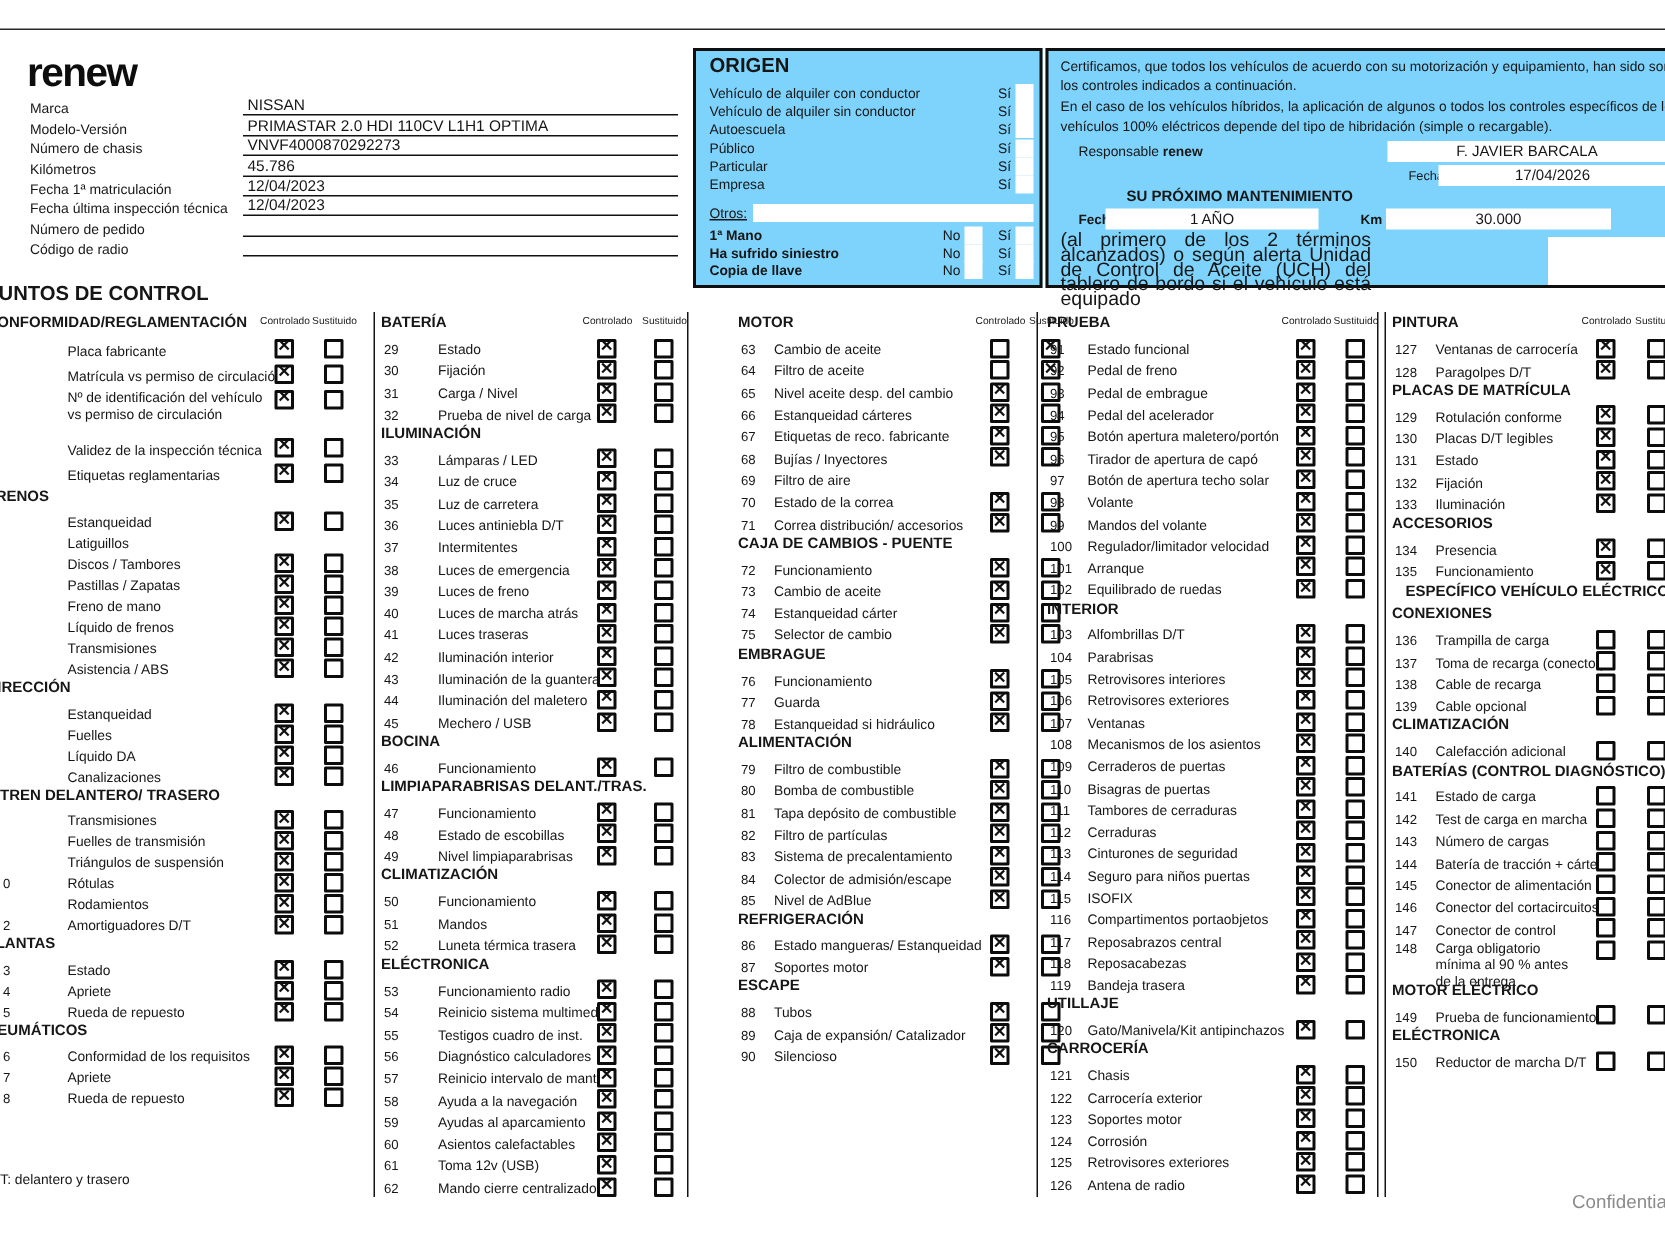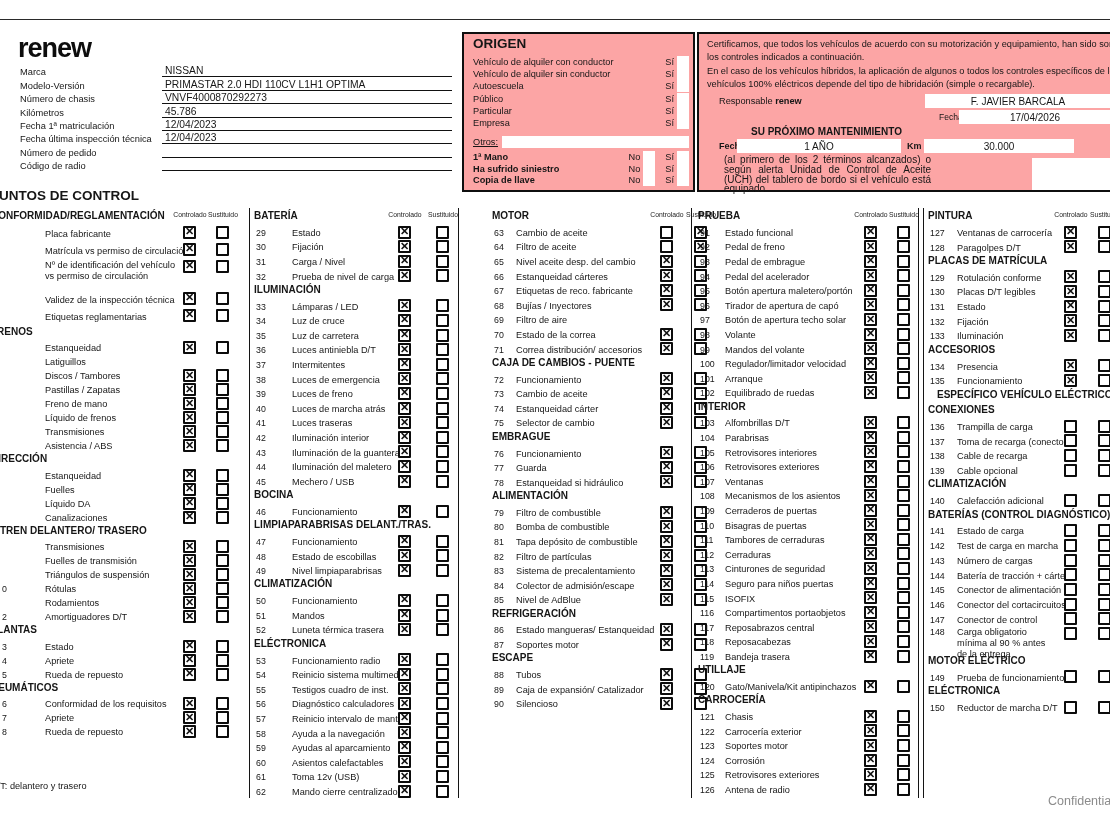--- a/index.html
+++ b/index.html
@@ -8,41 +8,41 @@
   .topline{position:absolute;left:0;top:19px;width:1110px;height:0;border-top:1.5px solid #2a2a2a;}
   
   .logo{position:absolute;left:18px;top:33px;font-size:27px;font-weight:800;letter-spacing:-1px;color:#0d0d0d;}
   
   .vinfo{position:absolute;left:20px;top:64px;width:432px;}
   .vrow{display:flex;align-items:flex-end;height:13.4px;}
   .vrow .vl{width:142px;font-size:9.3px;}
   .vrow.bold .vl{font-weight:400;}
   .vrow .vv{flex:1;border-bottom:1.4px solid #111;font-size:10.3px;padding:0 0 0 3px;line-height:11px;white-space:nowrap;}
   
-  .gbox{position:absolute;background:#fca5a5;border:2px solid #0f0f0f;box-sizing:border-box;}
+  .gbox{position:absolute;background:#7dd3fc;border:2px solid #0f0f0f;box-sizing:border-box;}
   #origen{left:462px;top:32px;width:233px;height:160px;}
   #certbox{left:697px;top:32px;width:480px;height:160px;}
   .obtitle{position:absolute;left:9px;top:2px;font-size:13.5px;font-weight:800;}
   .orows{position:absolute;left:9px;top:22px;width:216px;}
   .orow{display:flex;align-items:center;height:12.2px;font-size:9.2px;}
   .orow .olbl{flex:1;}
   .orow .tag{font-size:9.2px;margin-right:3px;}
   .orow.bold .olbl{font-weight:700;}
   .wbox{width:12px;height:12px;background:#fff;flex:none;}
   .orow .gap{width:10px;}
   .otros{display:flex;align-items:center;height:15px;margin:5px 0 2px 0;font-size:9.2px;text-decoration:underline;}
   .otros .oin{flex:1;height:12px;background:#fff;margin-left:4px;font-size:9px;}
   
   .ctext{position:absolute;left:8px;top:4px;width:452px;font-size:9.2px;line-height:12.9px;}
   .ctext p{margin:0 0 1px 0;}
   .clbl{position:absolute;font-size:9.2px;padding-left:12px;}
   .clbl b{font-weight:800;}
   .cfield{position:absolute;background:#fff;font-size:10px;display:flex;align-items:center;justify-content:center;white-space:nowrap;}
   .cbold{position:absolute;font-size:10px;font-weight:800;margin-left:44px;}
-  .cnote{position:absolute;left:25px;top:121px;width:207px;font-size:10px;line-height:9.8px;text-align:justify;}
+  .cnote{position:absolute;left:8px;top:121px;width:207px;font-size:13px;line-height:9.8px;text-align:justify;}
   
   .ptitle{position:absolute;left:-10px;top:188px;font-size:13.5px;font-weight:800;white-space:nowrap;}
   .vline{position:absolute;top:208px;height:590px;width:0;border-left:1.5px solid #141414;}
   .col{position:absolute;top:210px;}
   #col1{left:0;width:246px;--c:183px;--s:216px;--nw:45px;--ih:14px;}
   #col2{left:254px;width:204px;--c:144px;--s:182px;--nw:38px;--ih:14.6px;}
   #col3{left:492px;width:223px;--c:168px;--s:202px;--nw:24px;--ih:14.6px;}
   #col4{left:698px;width:218px;--c:166px;--s:199px;--nw:27px;--ih:14.6px;}
   #col5{left:928px;width:196px;--c:136px;--s:170px;--nw:29px;--ih:14.7px;}
   .sec{position:relative;height:15.5px;font-size:10px;font-weight:800;white-space:nowrap;}
@@ -174,21 +174,21 @@
   <div class="ctext">
     <p>Certificamos, que todos los vehículos de acuerdo con su motorización y equipamiento, han sido sometidos a los controles indicados a continuación.</p>
     <p>En el caso de los vehículos híbridos, la aplicación de algunos o todos los controles específicos de los vehículos 100% eléctricos depende del tipo de hibridación (simple o recargable).</p>
   </div>
   <span class="clbl" style="left:8px;top:62px;"><span>Responsable </span><b>renew</b></span>
   <div class="cfield" style="left:226px;top:60px;width:186px;height:14px;">F. JAVIER BARCALA</div>
   <span class="clbl" style="left:228px;top:78px;font-size:8.5px;">Fecha</span>
   <div class="cfield" style="left:260px;top:76px;width:152px;height:14px;">17/04/2026</div>
   <div class="cbold" style="left:8px;top:92px;">SU PRÓXIMO MANTENIMIENTO</div>
   <span class="clbl" style="left:8px;top:107px;font-weight:700;font-size:9px;">Fecha</span>
-  <div class="cfield" style="left:38px;top:105px;width:164px;height:14px;">1 AÑO</div>
+  <div class="cfield" style="left:38px;top:105px;width:142px;height:14px;">1 AÑO</div>
   <span class="clbl" style="left:196px;top:107px;font-weight:700;font-size:9px;">Km</span>
   <div class="cfield" style="left:225px;top:105px;width:150px;height:14px;">30.000</div>
   <div class="cnote">(al primero de los 2 términos alcanzados) o según alerta Unidad de Control de Aceite (UCH) del tablero de bordo si el vehículo está equipado</div>
   <span class="clbl" style="left:308px;top:131px;font-size:8.5px;margin-left:32px;">Firma</span>
   <div class="cfield" style="left:333px;top:124px;width:82px;height:32px;"></div>
 </div>
 
 <div class="ptitle">PUNTOS DE CONTROL</div>
 
 <div class="col" id="col1">

